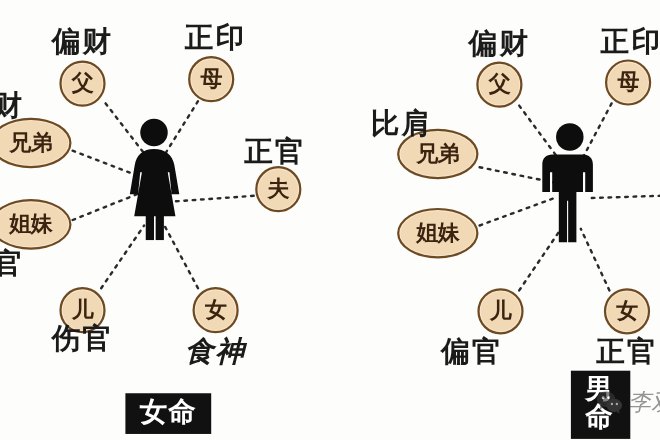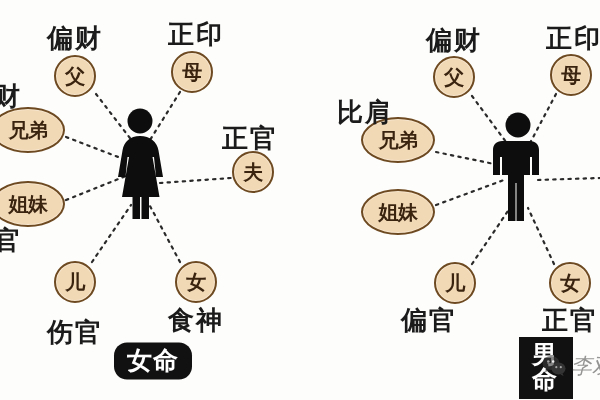--- a/index.html
+++ b/index.html
@@ -159,28 +159,28 @@
   <div class="tag" style="left:8px; top:240px;">官</div>
 
   <div class="node small" style="left:253px; top:172px;">
       <span>夫</span>
     </div>
   <div class="tag" style="left:250px; top:138px;">正官</div>
 
   <div class="node small" style="left:75px; top:282px;">
       <span>儿</span>
     </div>
-  <div class="tag" style="left:75px; top:332px;">伤官</div>
+  <div class="tag" style="left:75px; top:308px;">伤官</div>
 
   <div class="node small" style="left:196px; top:282px;">
       <span>女</span>
     </div>
-  <div class="tag" style="left:196px; top:320px;">食神</div>
-
-  <div class="banner" style="left:153px; top:361px;border-radius:13px;">女命</div>
+  <div class="tag" style="left:196px; top:320px;font-style:italic;">食神</div>
+
+  <div class="banner" style="left:153px; top:376px;">女命</div>
 
   <div class="figure" style="left:518px; top:168px;">
     <svg width="60" height="110" viewBox="0 0 60 110">
       <g fill="#0d0d0d">
         <circle cx="30" cy="14" r="12.5"></circle>
         <path d="M18 30h24c5.5 0 9 3.5 9 9v25h-7V46h-2v18h-6v46h-7.5V72h-1V110H20V64h-6V46h-2v18H5V39c0-5.5 3.5-9 9-9z"></path>
       </g>
     </svg>
   </div>
 

